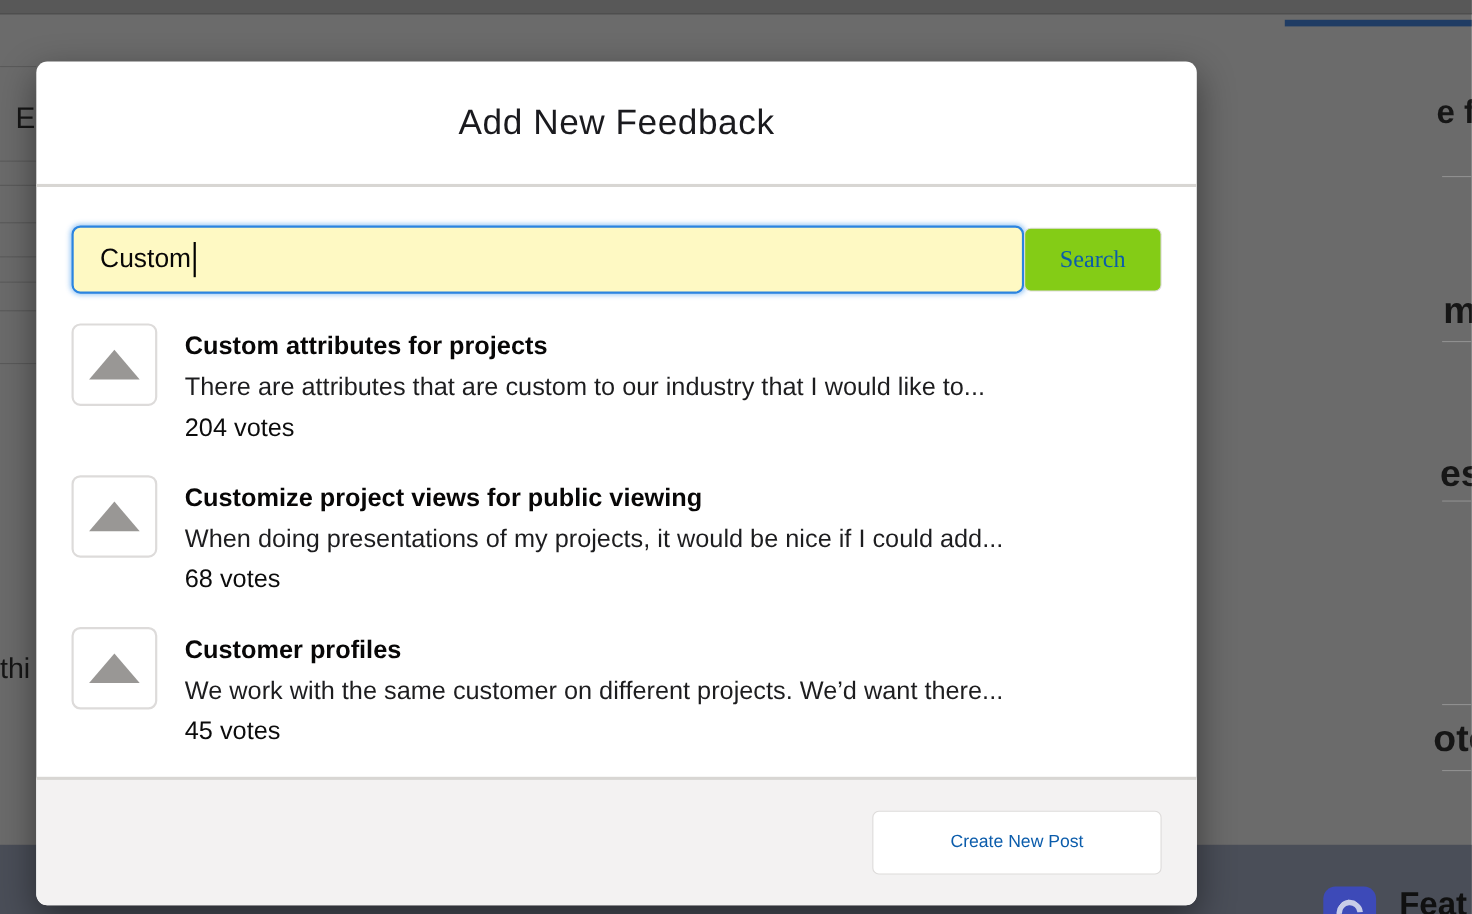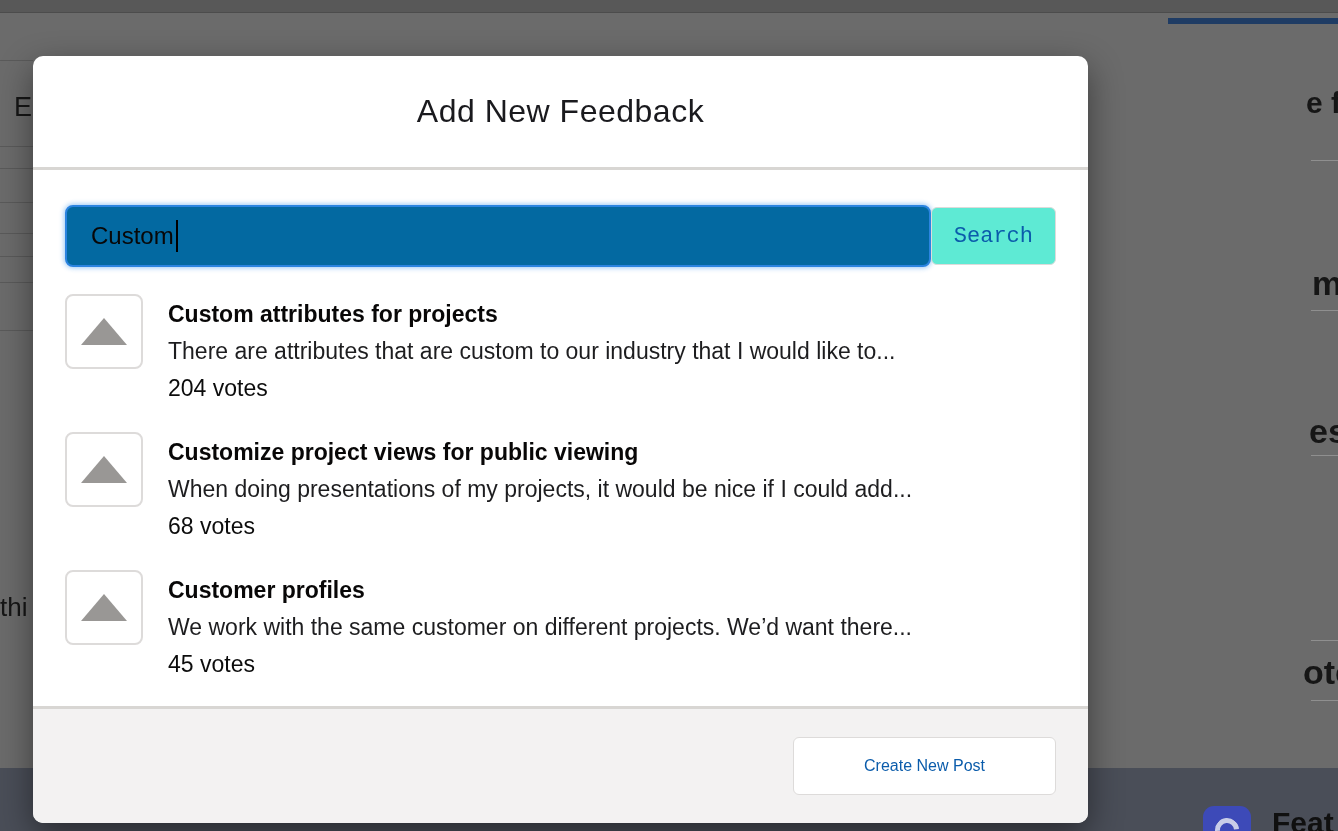--- a/index.html
+++ b/index.html
@@ -45,27 +45,27 @@
   .modal-header { height:114px; flex:none; display:flex; align-items:center; justify-content:center;
     border-bottom:3px solid #d8d6d3; border-radius:10px 10px 0 0; }
   .modal-title { font-size:32px; font-weight:300; color:#1a1a1e; letter-spacing:0.5px; }
 
   .modal-content { flex:1; padding:0 32px; overflow:hidden; }
 
   .search-row { margin-top:35px; display:flex; align-items:center; }
   .search-input { width:1035px; height:62px; border:2px solid #2b84e0; border-radius:8px;
     box-shadow:0 0 5px 1px rgba(30,130,230,0.45);
     display:flex; align-items:center; padding-left:24px;
-    font-size:24px; color:#080707; background:#0369a1; cursor:text; }
+    font-size:24px; color:#080707; background:#fef9c3; cursor:text; }
   .caret { display:inline-block; width:2px; height:32px; background:#000; margin-left:2px;
     animation:blink 1.1s step-end infinite; }
   @keyframes blink { 50% { opacity:0; } }
-  .search-btn { margin-left:auto; width:150px; height:58px; background:#5eead4;
+  .search-btn { margin-left:auto; width:150px; height:58px; background:#84cc16;
     border:1px solid #dddbda; border-radius:6px; color:#0b5cab; font-size:22px;
-    font-family:Liberation Mono, monospace; cursor:pointer; }
+    font-family:Liberation Serif, serif; cursor:pointer; }
 
   .results { margin-top:27px; }
   .result-row { display:flex; gap:25px; margin-bottom:25px; align-items:flex-start; cursor:pointer; }
   .vote-btn { flex:none; width:78px; height:75px; border:2px solid #dddbda; border-radius:8px;
     background:#fff; display:flex; align-items:center; justify-content:center; cursor:pointer; }
   .tri { width:0; height:0; border-left:23px solid transparent; border-right:23px solid transparent;
     border-bottom:27px solid #999795; }
   .result-text { padding-top:2px; }
   .result-title { font-size:23px; font-weight:bold; color:#080707; line-height:37px; }
   .result-desc  { font-size:23px; color:#1d1d1f; line-height:37px;text-align:right; }

